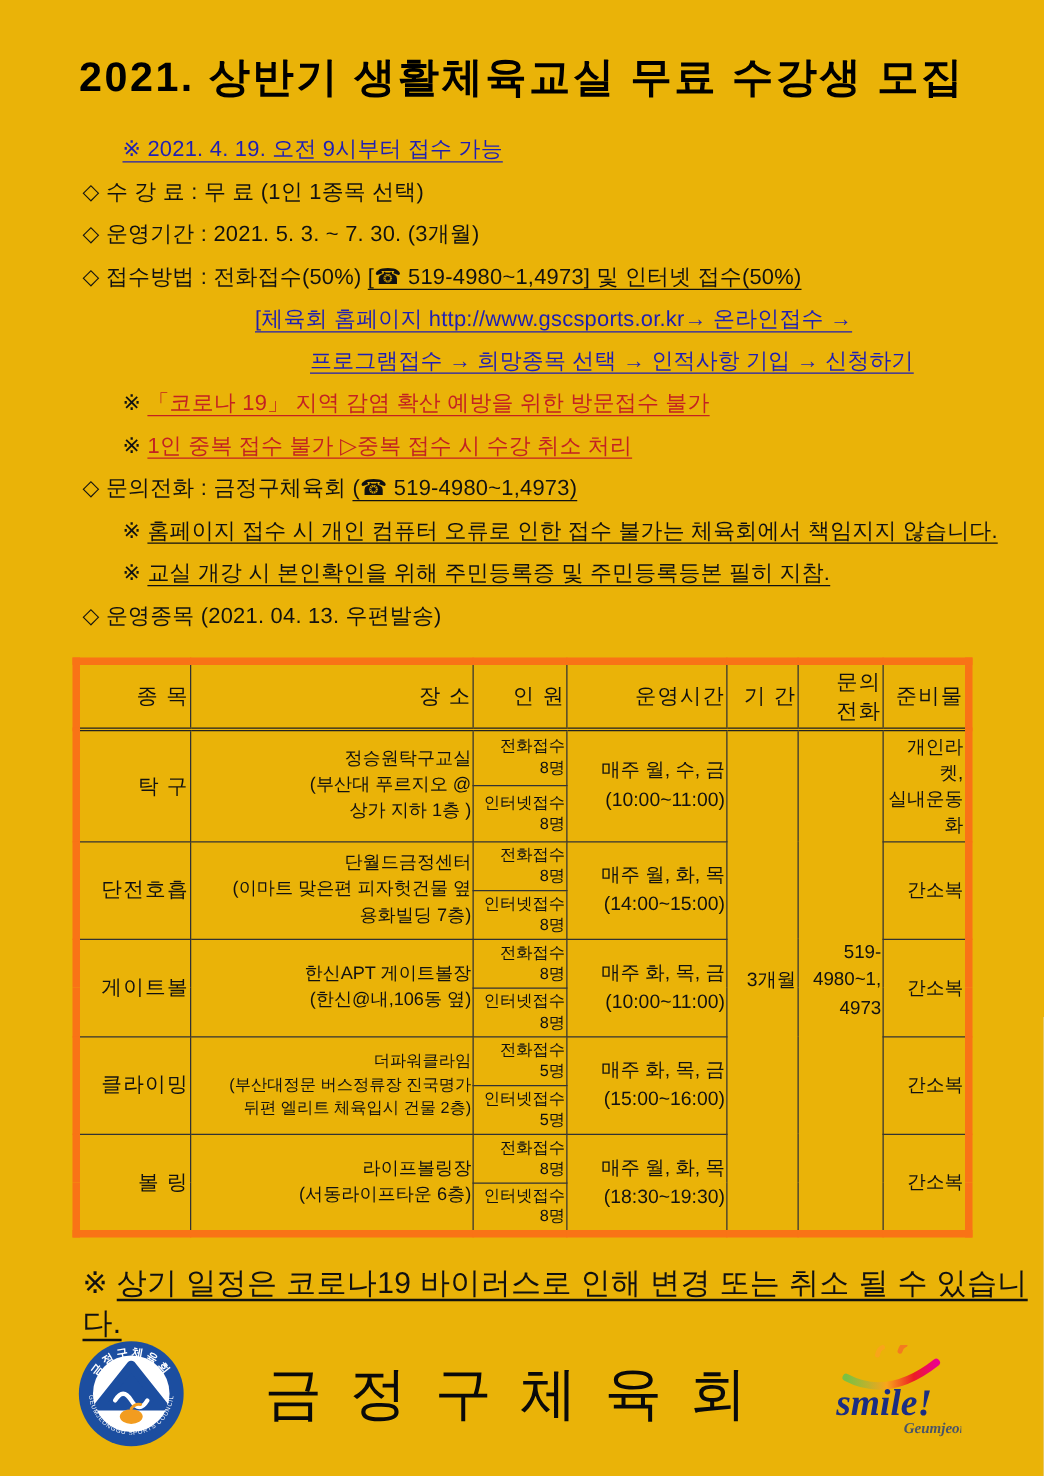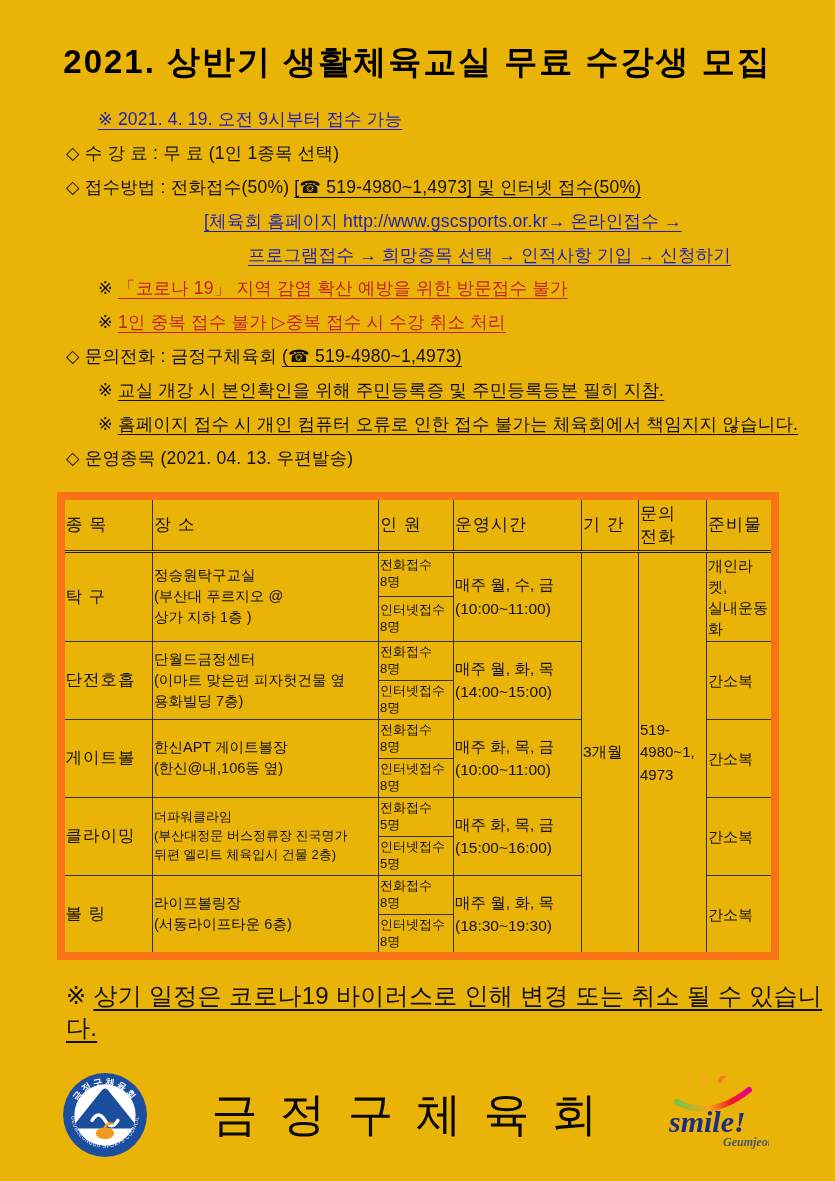--- a/index.html
+++ b/index.html
@@ -21,22 +21,22 @@
   .hang { padding-left:30px; text-indent:-30px; }
   .blue { color:#1f1fb4; }
   .red  { color:#c32222; }
   .u { text-decoration:underline; text-underline-offset:4px; }
   .mark { color:#111; }
   .pre { white-space:pre-line; }
 
   table.schedule {
     border-collapse:collapse; margin:22px auto 0 auto;
     width:714px; table-layout:fixed;
-    border:8px solid #f97316;
-    font-size:16px; text-align:left;
+    border:6px solid #f97316;
+    font-size:16px; text-align:right;
   }
   table.schedule td, table.schedule th { border:1px solid #333; vertical-align:middle; padding:2px 1px; }
   table.schedule thead th {
     border-bottom:3px double #222; font-weight:normal;
     height:40px; font-size:17px; letter-spacing:1px;
   }
   .col-sport{width:92px;} .col-place{width:226px;} .col-count{width:75px;}
   .col-time{width:128px;} .col-period{width:57px;} .col-phone{width:68px;} .col-items{width:68px;}
   td.sport { font-size:16.5px; letter-spacing:1px; }
   td.place { font-size:14.5px; line-height:1.45; }
@@ -64,28 +64,29 @@
 </head>
 <body>
 
 <div class="page">
 
   <h1 class="title">2021. 상반기 생활체육교실 무료 수강생 모집</h1>
 
   <div class="notice">
     <p class="l1 blue u">※ 2021. 4. 19. 오전 9시부터 접수 가능</p>
     <p>◇ 수 강 료 : 무    료 (1인 1종목 선택)</p>
+    <p>◇ 운영기간 : 2021. 5. 3. ~ 7. 30. (3개월)</p>
     <p><span>◇ 접수방법 : 전화접수(50%) </span><span class="u">[☎ 519-4980~1,4973] 및 인터넷 접수(50%)</span></p>
     <p class="web1 blue u">[체육회 홈페이지 http://www.gscsports.or.kr→ 온라인접수 →</p>
     <p class="web2 blue u">프로그램접수 → 희망종목 선택 → 인적사항 기입 → 신청하기</p>
     <p class="l1"><span class="mark">※</span> <span class="red u">「코로나 19」 지역 감염 확산 예방을 위한 방문접수 불가</span></p>
     <p class="l1"><span class="mark">※</span> <span class="red u">1인 중복 접수 불가 ▷중복 접수 시 수강 취소 처리</span></p>
     <p><span>◇ 문의전화 : 금정구체육회 </span><span class="u">(☎ 519-4980~1,4973)</span></p>
+    <p class="l1 hang"><span class="mark">※</span> <span class="u">홈페이지 접수 시 개인 컴퓨터 오류로 인한 접수 불가는 체육회에서 책임지지 않습니다.</span></p>
     <p class="l1 hang"><span class="mark">※</span> <span class="u">교실 개강 시 본인확인을 위해 주민등록증 및 주민등록등본 필히 지참.</span></p>
-    <p class="l1 hang"><span class="mark">※</span> <span class="u">홈페이지 접수 시 개인 컴퓨터 오류로 인한 접수 불가는 체육회에서 책임지지 않습니다.</span></p>
     <p>◇ 운영종목 (2021. 04. 13. 우편발송)</p>
   </div>
 
   <table class="schedule">
     <colgroup>
       <col class="col-sport">
         <col class="col-place">
         <col class="col-count">
         <col class="col-time">
       <col class="col-period">

